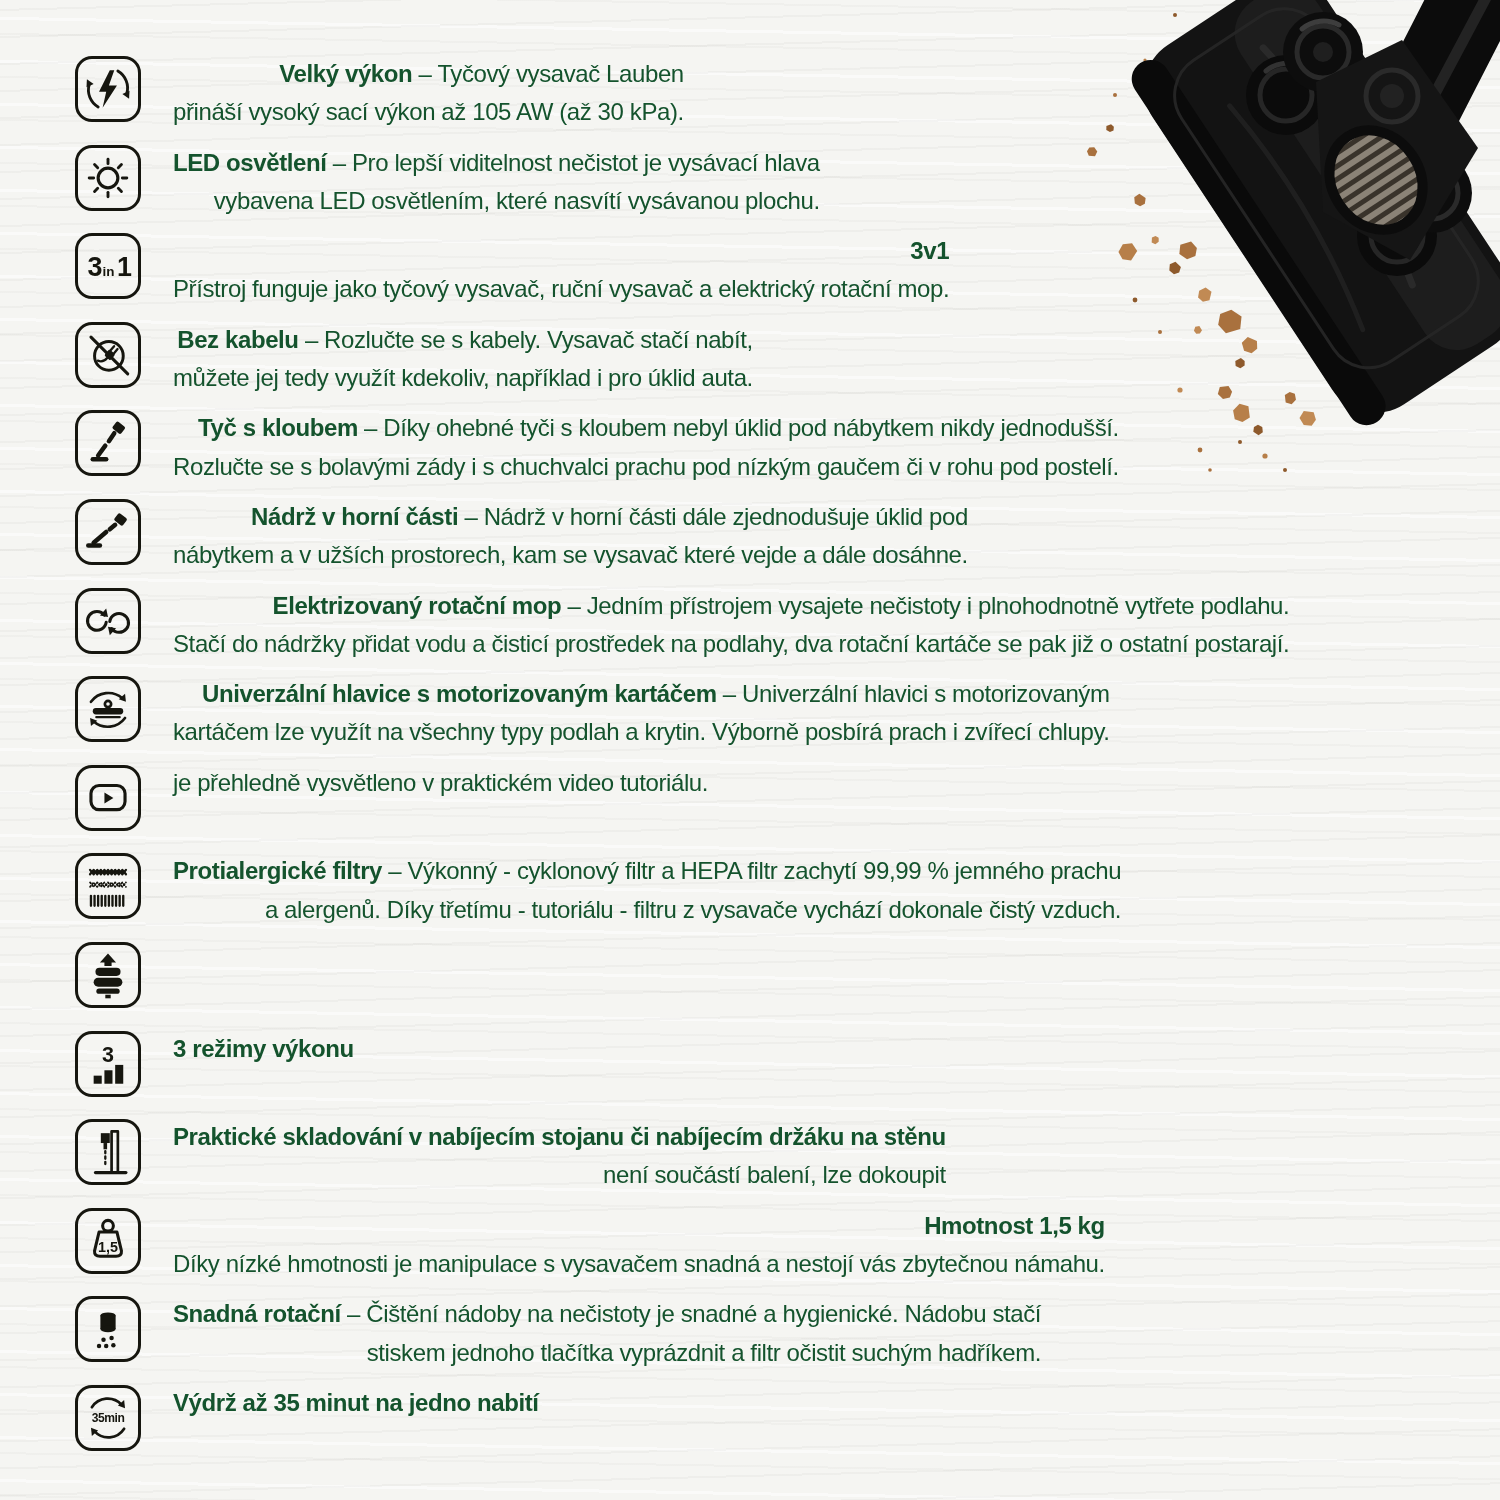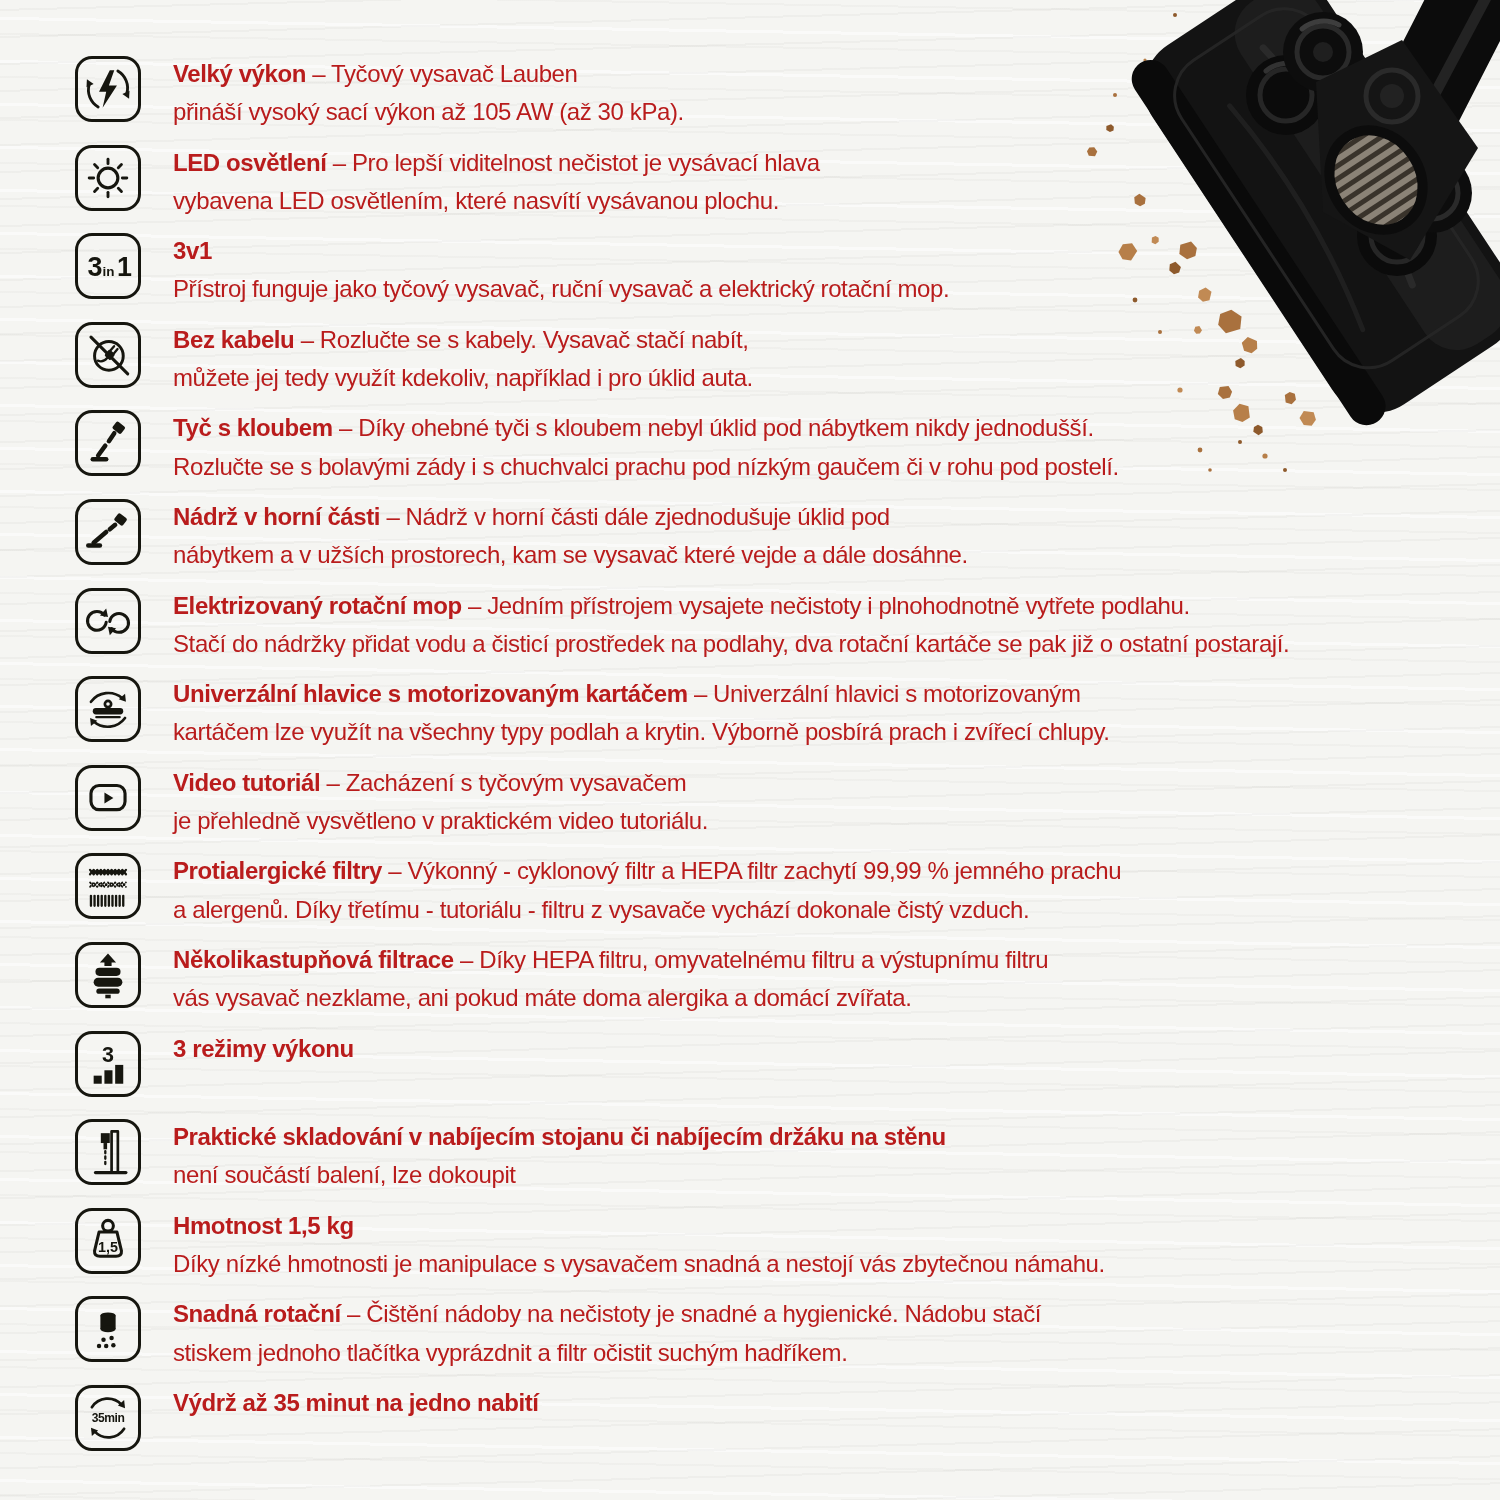--- a/index.html
+++ b/index.html
@@ -13,21 +13,21 @@
   }
   .features{position:absolute;left:75px;top:55px;width:1420px;}
   .feature{display:flex;gap:32px;height:76.6px;margin-bottom:12px;}
   .ic{
     flex:0 0 66px;width:66px;height:66px;box-sizing:border-box;margin-top:1px;
     border:3.5px solid #16160f;border-radius:17px;
     display:flex;align-items:center;justify-content:center;
   }
   .ic svg{display:block;}
   .txt{min-width:0;}
-  .l1,.l2{margin:0;font-size:24px;line-height:38.3px;letter-spacing:-0.4px;color:#b91c1c;white-space:nowrap;}
+  .l1,.l2{margin:0;font-size:24px;line-height:38.3px;letter-spacing:-0.4px;color:#14532d;white-space:nowrap;text-align:right;}
   .l1 b{font-weight:700;}
   .stk{stroke:#16160f;fill:none;stroke-linecap:round;stroke-linejoin:round;}
   .fil{fill:#16160f;stroke:none;}
   .itx{fill:#16160f;font-family:"Liberation Sans",sans-serif;font-weight:700;}
   #photo{position:absolute;top:0;right:0;width:420px;height:480px;}
 </style>
 </head>
 <body>
 
 <div id="photo">
@@ -276,21 +276,20 @@
   </div>
 
   <div class="feature">
     <div class="ic">
       <svg width="52" height="52" viewBox="0 0 58 58">
         <rect class="stk" stroke-width="3.5" x="10" y="15" width="38" height="27" rx="9"></rect>
         <path class="fil" d="M25 23 L25 35 L35 29 Z"></path>
       </svg>
     </div>
     <div class="txt">
-        <p class="l1"><b>Video tutoriál</b><span> – Zacházení s tyčovým vysavačem</span></p>
     <p class="l2">je přehledně vysvětleno v praktickém video tutoriálu.</p>
       </div>
   </div>
 
   <div class="feature">
     <div class="ic">
       <svg width="52" height="52" viewBox="0 0 58 58">
         <g class="stk" stroke-width="2.6">
           <polyline points="9,16 13,11 17,16 21,11 25,16 29,11 33,16 37,11 41,16 45,11 49,16"></polyline>
           <polyline points="9,11 13,16 17,11 21,16 25,11 29,16 33,11 37,16 41,11 45,16 49,11"></polyline>
@@ -322,24 +321,20 @@
   <div class="feature">
     <div class="ic">
       <svg width="52" height="52" viewBox="0 0 58 58">
         <path class="fil" d="M29 5 L20 15 H25 V19 H33 V15 H38 Z"></path>
         <rect class="fil" x="15" y="21" width="28" height="9" rx="4.5"></rect>
         <rect class="fil" x="13" y="32" width="32" height="10" rx="5"></rect>
         <rect class="fil" x="16" y="44" width="26" height="6" rx="3"></rect>
         <rect class="fil" x="26" y="51" width="6" height="4"></rect>
       </svg>
     </div>
-    <div class="txt">
-        <p class="l1"><b>Několikastupňová filtrace</b><span> – Díky HEPA filtru, omyvatelnému filtru a výstupnímu filtru</span></p>
-    <p class="l2">vás vysavač nezklame, ani pokud máte doma alergika a domácí zvířata.</p>
-      </div>
   </div>
 
   <div class="feature">
     <div class="ic">
       <svg width="52" height="52" viewBox="0 0 58 58">
         <text class="itx" x="29" y="27" font-size="24" text-anchor="middle">3</text>
         <rect class="fil" x="13" y="42" width="9" height="9"></rect>
         <rect class="fil" x="25" y="36" width="9" height="15"></rect>
         <rect class="fil" x="37" y="30" width="9" height="21"></rect>
       </svg>

